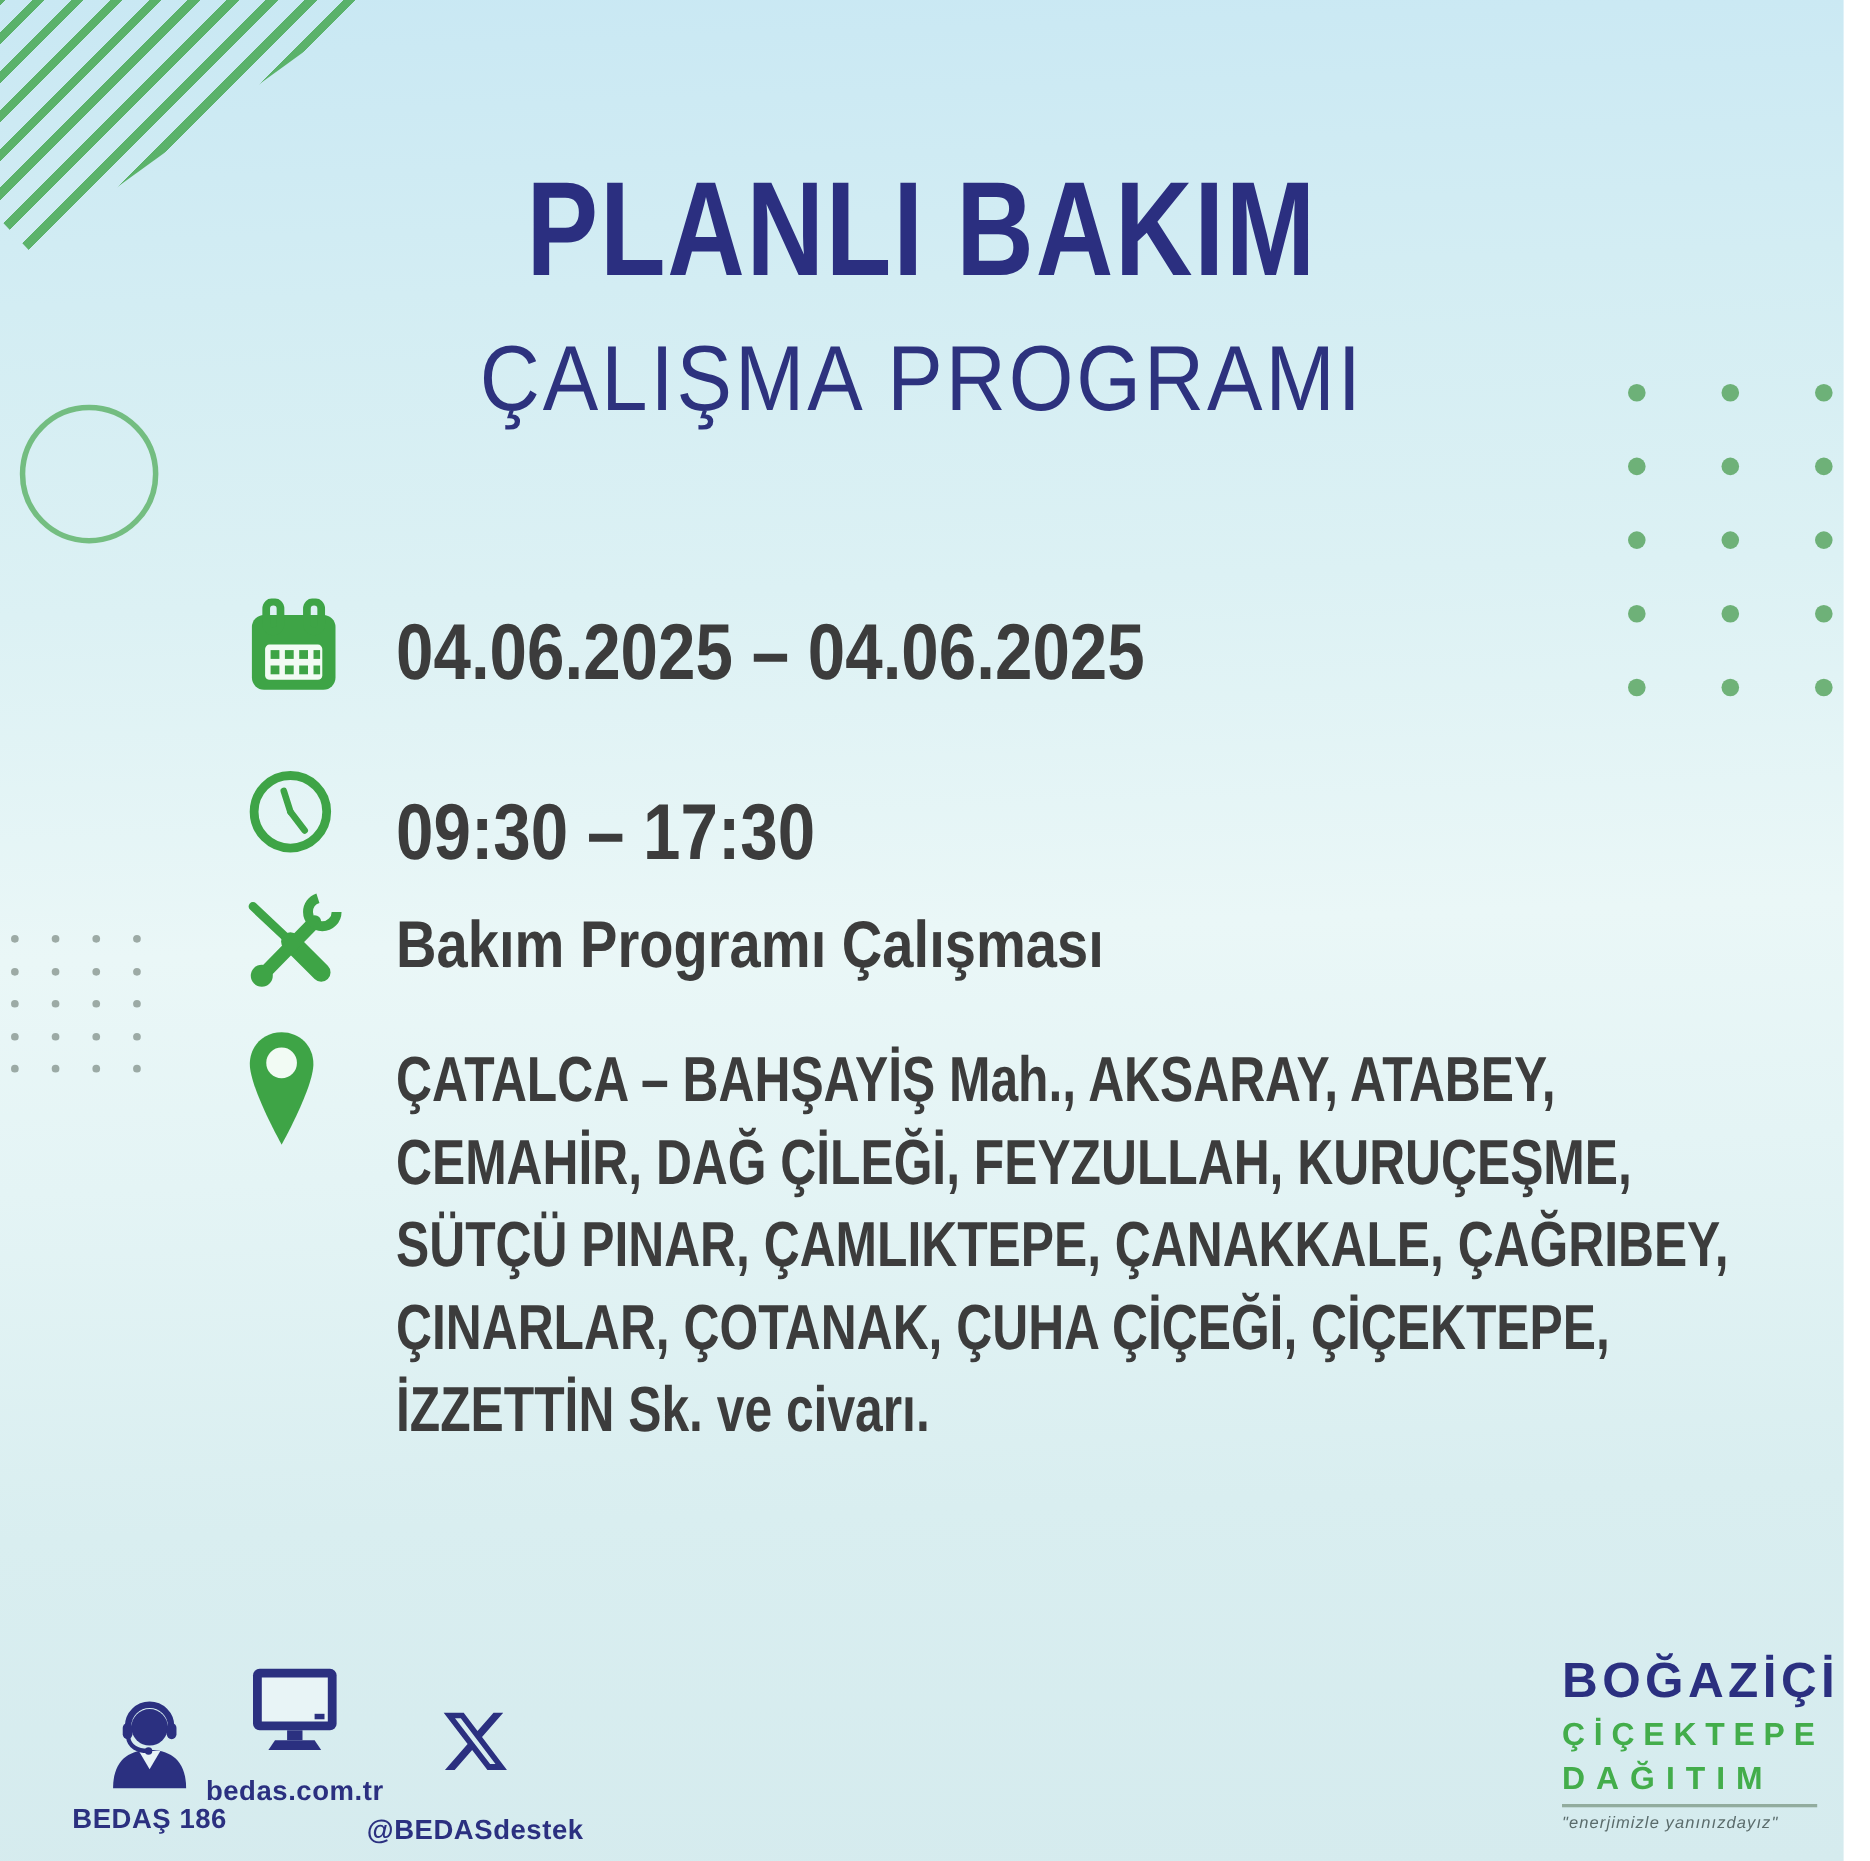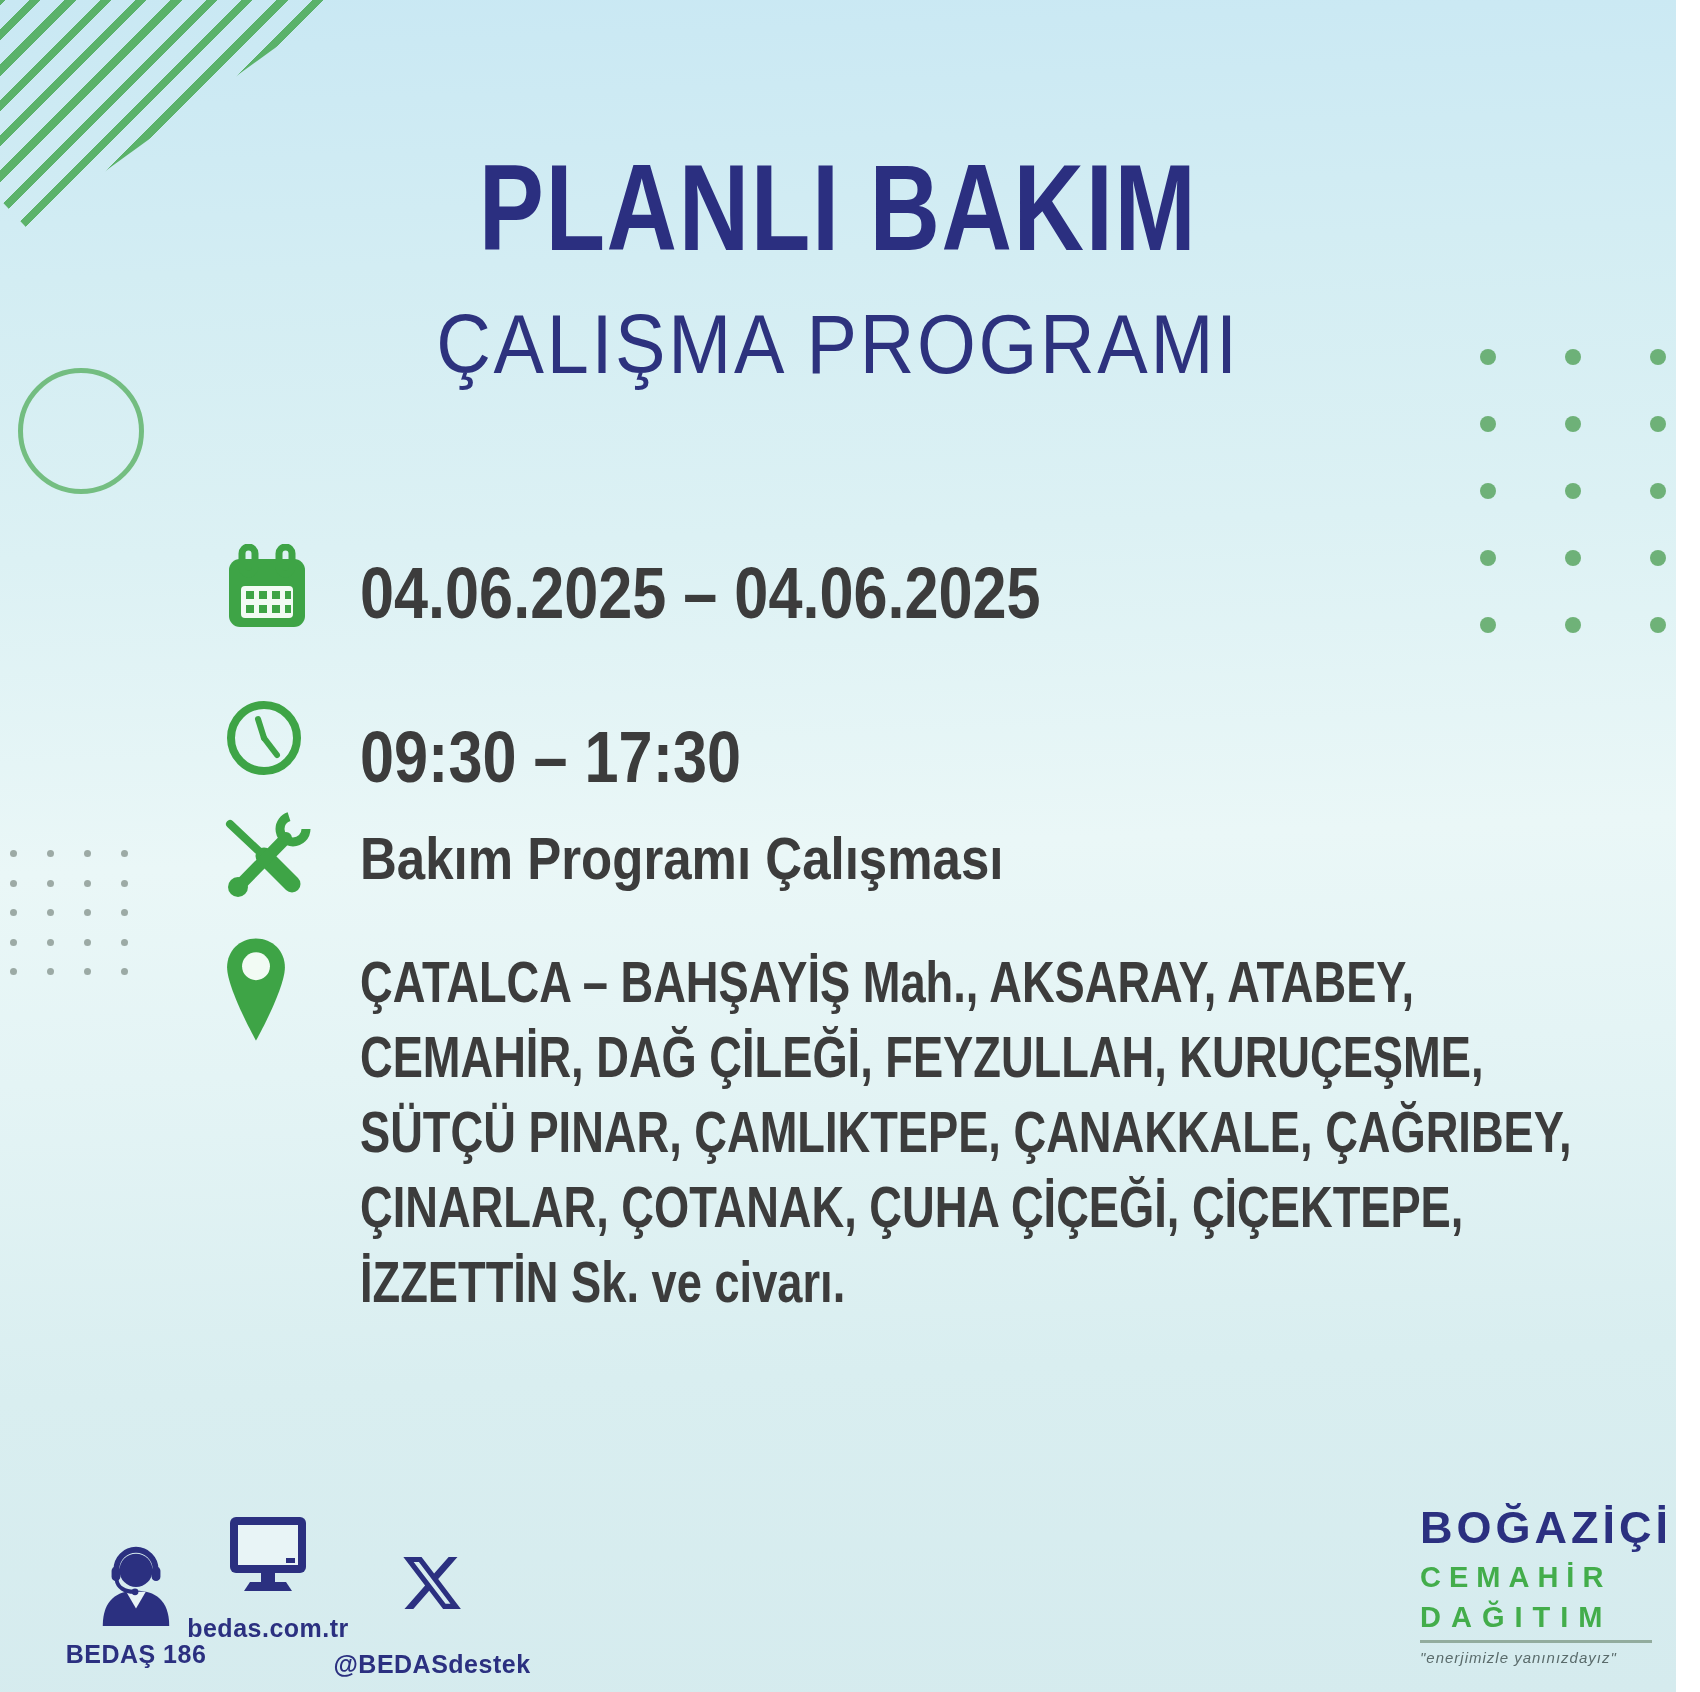--- a/index.html
+++ b/index.html
@@ -207,19 +207,19 @@
     <span class="icon" style="position:static;">
       <svg width="64" height="66" viewBox="0 0 24 24">
         <path fill="#2b3080" d="M18.244 2.25h3.308l-7.227 8.26 8.502 11.24H16.17l-5.214-6.817L4.99 21.75H1.68l7.73-8.835L1.254 2.25H8.08l4.713 6.231 5.451-6.231Zm-1.161 17.52h1.833L7.084 4.126H5.117l11.966 15.644Z"></path>
       </svg>
     </span>
     <span class="f-label">@BEDASdestek</span>
   </div>
 
   <div class="brand">
     <div class="b1">BOĞAZİÇİ</div>
-    <div class="b2">CEMAHİR</div>
+    <div class="b2">ÇİÇEKTEPE</div>
     <div class="b3">DAĞITIM</div>
     <div class="b-div"></div>
     <div class="b-tag">"enerjimizle yanınızdayız"</div>
   </div>
 
 </div>
 
 </body></html>

